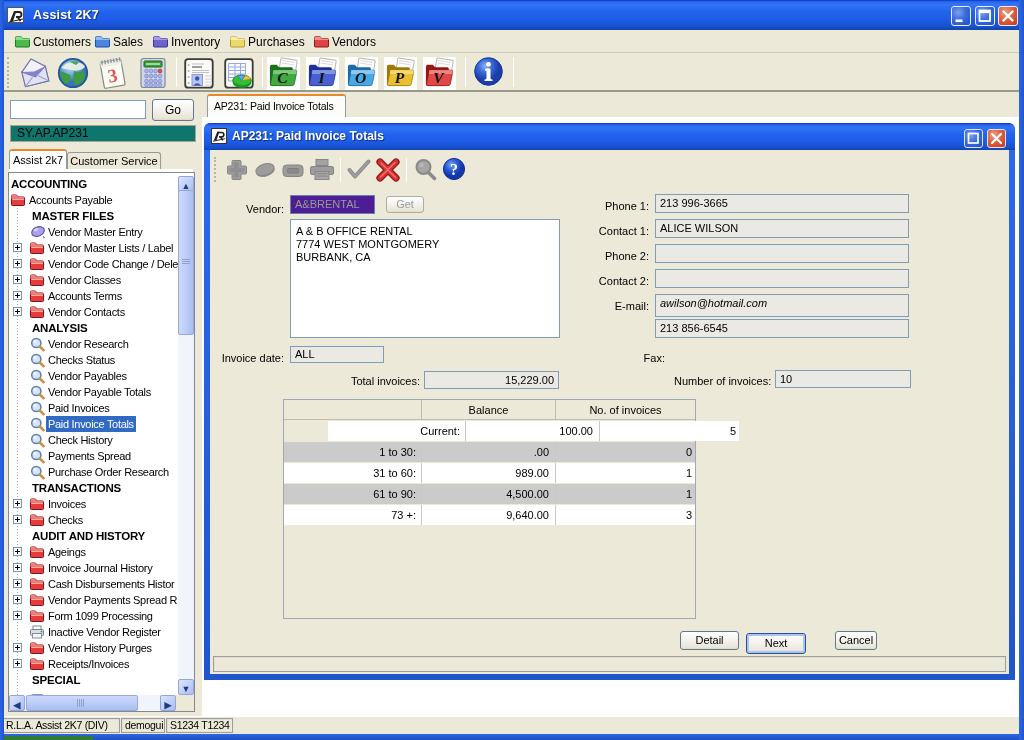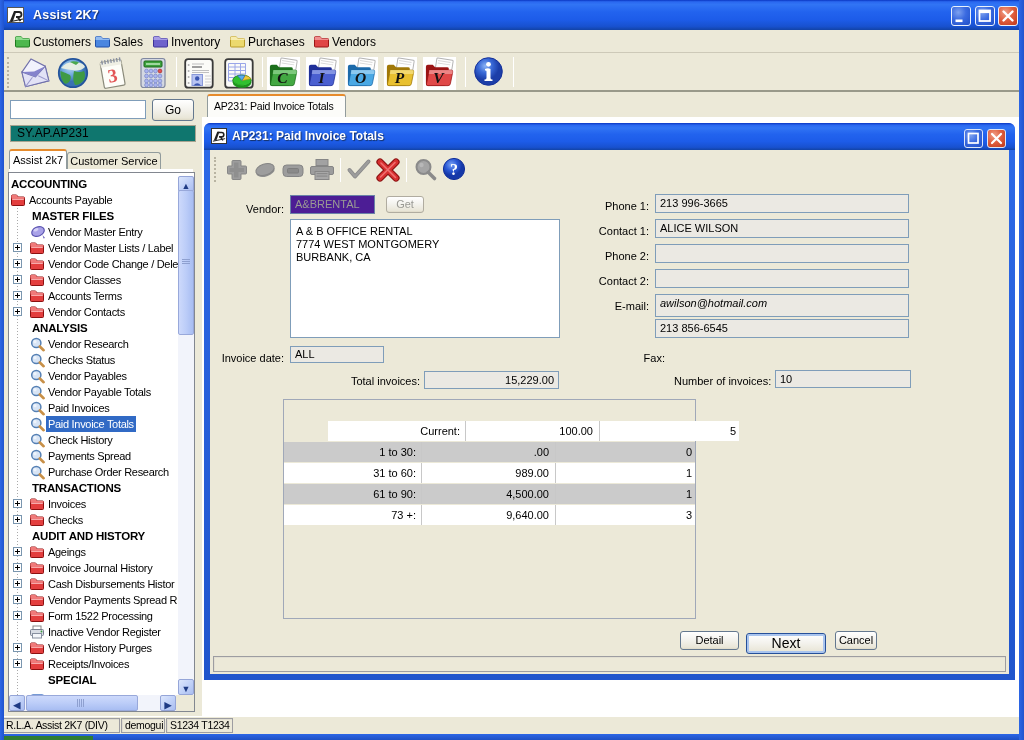--- a/index.html
+++ b/index.html
@@ -499,21 +499,21 @@
         </svg>
         <span style="position:absolute;left:48px;">Vendor Payments Spread R</span>
       </div>
 <div class="trow">
         <span class="tplus"></span>
         <svg class="tico" style="left:29px" width="16" height="14" viewBox="0 0 16 14">
           <path d="M1.5 3.5 L1.5 11.6 Q1.5 12.5 2.4 12.5 L13.6 12.5 Q14.5 12.5 14.5 11.6 L14.5 5 Q14.5 4 13.6 4 L8 4 L6.6 2 L2.4 2 Q1.5 2 1.5 3.5 Z" fill="#e33e3e" stroke="#8c1010"></path>
           <path d="M1.5 5.5 L14.5 5.5 L14.5 4.8 Q14.5 4 13.6 4 L8 4 L6.6 2 L2.4 2 Q1.5 2 1.5 3.5 Z" fill="#f07a7a" stroke="none"></path>
           <path d="M2.2 6.3 L13.8 6.3" stroke="#f9b0b0" stroke-width="1.3" fill="none"></path>
         </svg>
-        <span style="position:absolute;left:48px;">Form 1522 Processing</span>
+        <span style="position:absolute;left:48px;">Form 1099 Processing</span>
       </div>
 <div class="trow">
         <svg class="tico" style="left:29px" width="16" height="14" viewBox="0 0 16 14">
           <rect x="4" y="1" width="8" height="4" fill="#fff" stroke="#888"></rect>
           <rect x="1.5" y="4.5" width="13" height="6" rx="1" fill="#d8dce4" stroke="#7a8090"></rect>
           <rect x="3.5" y="8.5" width="9" height="4.5" fill="#f4f6fa" stroke="#8890a0"></rect>
           <circle cx="12.5" cy="6.5" r=".9" fill="#3a9a3a"></circle>
         </svg>
         <span style="position:absolute;left:48px;">Inactive Vendor Register</span>
       </div>
@@ -529,21 +529,21 @@
 <div class="trow">
         <span class="tplus"></span>
         <svg class="tico" style="left:29px" width="16" height="14" viewBox="0 0 16 14">
           <path d="M1.5 3.5 L1.5 11.6 Q1.5 12.5 2.4 12.5 L13.6 12.5 Q14.5 12.5 14.5 11.6 L14.5 5 Q14.5 4 13.6 4 L8 4 L6.6 2 L2.4 2 Q1.5 2 1.5 3.5 Z" fill="#e33e3e" stroke="#8c1010"></path>
           <path d="M1.5 5.5 L14.5 5.5 L14.5 4.8 Q14.5 4 13.6 4 L8 4 L6.6 2 L2.4 2 Q1.5 2 1.5 3.5 Z" fill="#f07a7a" stroke="none"></path>
           <path d="M2.2 6.3 L13.8 6.3" stroke="#f9b0b0" stroke-width="1.3" fill="none"></path>
         </svg>
         <span style="position:absolute;left:48px;">Receipts/Invoices</span>
       </div>
 <div class="trow">
-        <b style="position:absolute;left:48px;text-align:center;">SPECIAL</b>
+        <b style="position:absolute;left:32px;text-align:center;">SPECIAL</b>
       </div>
 <div class="trow">
         <svg class="tico" style="left:30px" width="16" height="14" viewBox="0 0 16 14">
           <rect x="1.5" y="6" width="12" height="10" rx="1.5" fill="#eef4fe" stroke="#4a7ac8" stroke-width="1.4"></rect>
         </svg>
         <span style="position:absolute;left:48px;"></span>
       </div>
 <div class="abs" style="left:169px;top:0;width:16px;height:519px;background:#f2f4fb;"></div>
 <div class="abs sbtn" style="left:169px;top:0;width:16px;height:16px;">
         <span class="arrow" style="top:2px;">▲</span>
@@ -669,20 +669,25 @@
     <div class="abs finput" style="left:445px;top:44px;width:254px;height:19px;">213 996-3665</div>
     <div class="abs finput" style="left:445px;top:69px;width:254px;height:19px;">ALICE WILSON</div>
     <div class="abs finput" style="left:445px;top:94px;width:254px;height:19px;"></div>
     <div class="abs finput" style="left:445px;top:119px;width:254px;height:19px;"></div>
     <div class="abs finput" style="left:445px;top:144px;width:254px;height:23px;font-style:italic;">awilson@hotmail.com</div>
     <div class="abs finput" style="left:445px;top:169px;width:254px;height:19px;">213 856-6545</div>
     <div class="abs flabel" style="left:464px;top:225px;width:96px;">Number of invoices:</div>
     <div class="abs finput" style="left:565px;top:220px;width:136px;height:18px;">10</div>
 
     <div class="abs" id="grid">
+      <div class="gr" style="top:0;height:20px;border-bottom:1px solid #c0bdb0;">
+        <div class="gc1" style="border-right:1px solid #c0bdb0;"></div>
+        <div class="gc2" style="border-right:1px solid #c0bdb0;text-align:center;padding:0;">Balance</div>
+        <div class="gc3" style="text-align:center;padding:0;">No. of invoices</div>
+      </div>
       <div class="gr grw" style="top:21px;margin-left:44px;">
           <div class="gc1">Current:</div>
           <div class="gc2">100.00</div>
           <div class="gc3">5</div>
         </div>
       <div class="gr grg" style="top:42px;">
           <div class="gc1">1 to 30:</div>
           <div class="gc2">.00</div>
           <div class="gc3">0</div>
         </div>
@@ -697,17 +702,17 @@
           <div class="gc3">1</div>
         </div>
       <div class="gr grw" style="top:105px;">
           <div class="gc1">73 +:</div>
           <div class="gc2">9,640.00</div>
           <div class="gc3">3</div>
         </div>
     </div>
 
     <div class="abs xpbtn" style="left:470px;top:481px;width:59px;height:19px;line-height:17px;font-size:11px;">Detail</div>
-    <div class="abs xpbtn" style="left:536px;top:483px;width:80px;height:21px;line-height:18px;border:1px solid #26509a;box-shadow:inset 0 0 0 2px #a9c4ee;font-size:14px;">Next</div>
+    <div class="abs xpbtn" style="left:536px;top:483px;width:60px;height:21px;line-height:18px;border:1px solid #26509a;box-shadow:inset 0 0 0 2px #a9c4ee;font-size:11px;">Next</div>
     <div class="abs xpbtn" style="left:625px;top:481px;width:42px;height:19px;line-height:17px;font-size:11px;">Cancel</div>
     <div class="abs" id="winstatus"></div>
   </div>
 </div>
 
 </body></html>

